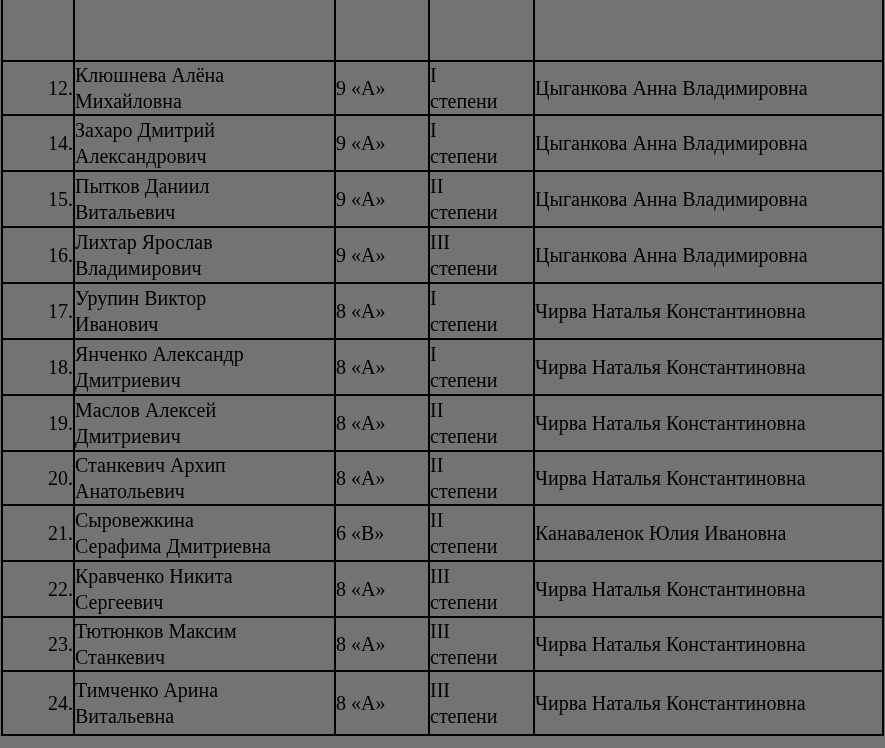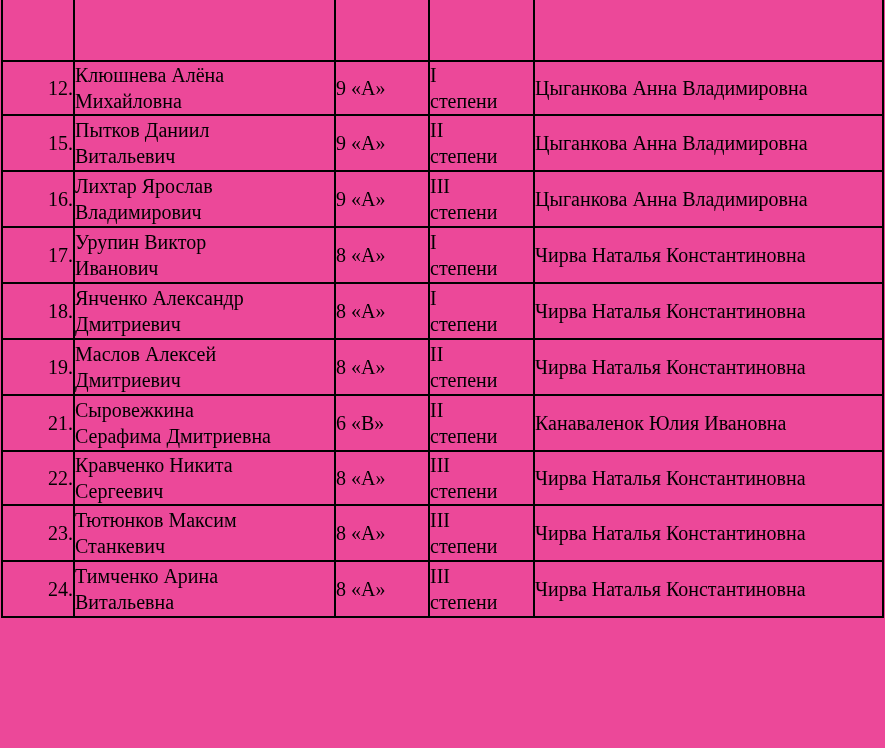--- a/index.html
+++ b/index.html
@@ -4,21 +4,21 @@
 <style>
   html, body {
     margin: 0;
     padding: 0;
     background: #ffffff;
   }
   .page {
     position: relative;
     width: 885px;
     height: 748px;
-    background: #ec4899;
+    background: #737373;
     overflow: hidden;
     font-family: "Liberation Serif", "DejaVu Serif", serif;
     color: #000000;
   }
   table.doc-table {
     position: absolute;
     left: 1px;
     top: 0;
     border-collapse: collapse;
     table-layout: fixed;
@@ -110,20 +110,29 @@
       <td class="c-num">12.</td>
       <td class="c-name">Клюшнева Алёна
 Михайловна</td>
       <td class="c-class">9 «А»</td>
       <td class="c-degree">I
 степени</td>
       <td class="c-teacher">Цыганкова Анна Владимировна</td>
     </tr>
 
 
+    <tr>
+      <td class="c-num">14.</td>
+      <td class="c-name">Захаро Дмитрий
+Александрович</td>
+      <td class="c-class">9 «А»</td>
+      <td class="c-degree">I
+степени</td>
+      <td class="c-teacher">Цыганкова Анна Владимировна</td>
+    </tr>
 
     <tr>
       <td class="c-num">15.</td>
       <td class="c-name">Пытков Даниил
 Витальевич</td>
       <td class="c-class">9 «А»</td>
       <td class="c-degree">II
 степени</td>
       <td class="c-teacher">Цыганкова Анна Владимировна</td>
     </tr>
@@ -161,20 +170,29 @@
     <tr>
       <td class="c-num">19.</td>
       <td class="c-name">Маслов Алексей
 Дмитриевич</td>
       <td class="c-class">8 «А»</td>
       <td class="c-degree">II
 степени</td>
       <td class="c-teacher">Чирва Наталья Константиновна</td>
     </tr>
 
+    <tr>
+      <td class="c-num">20.</td>
+      <td class="c-name">Станкевич Архип
+Анатольевич</td>
+      <td class="c-class">8 «А»</td>
+      <td class="c-degree">II
+степени</td>
+      <td class="c-teacher">Чирва Наталья Константиновна</td>
+    </tr>
 
     <tr>
       <td class="c-num">21.</td>
       <td class="c-name">Сыровежкина
 Серафима Дмитриевна</td>
       <td class="c-class">6 «В»</td>
       <td class="c-degree">II
 степени</td>
       <td class="c-teacher">Канаваленок Юлия Ивановна</td>
     </tr>

